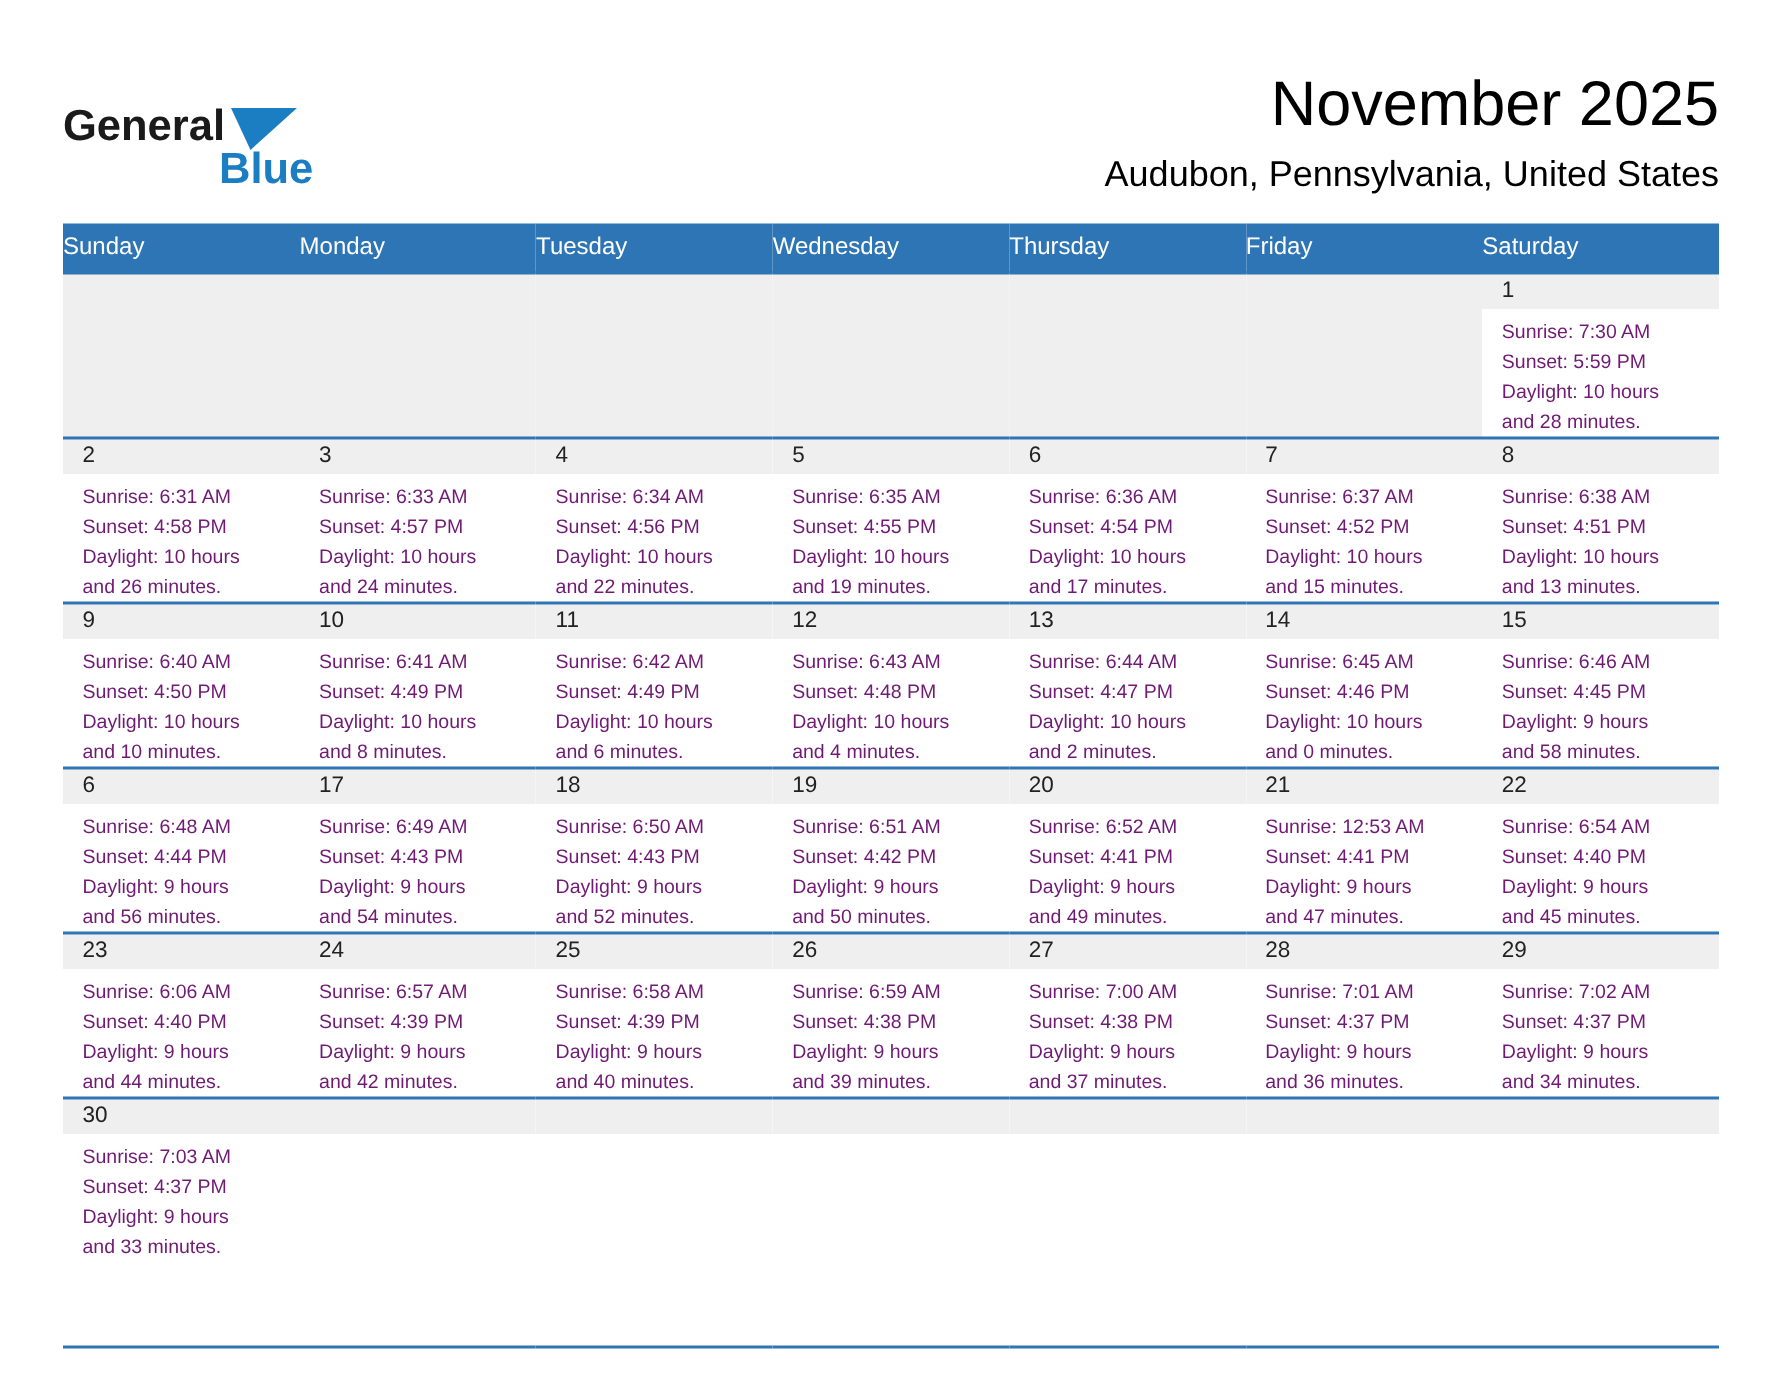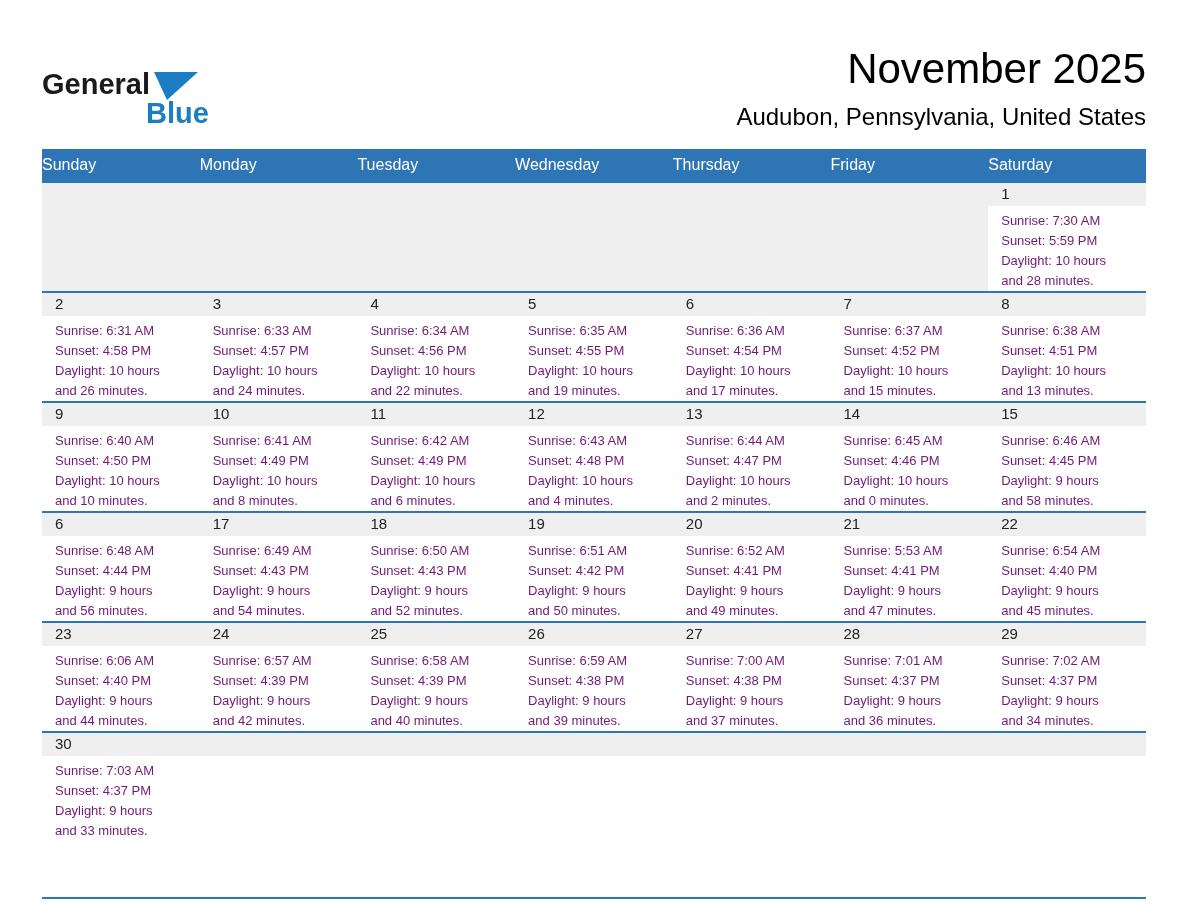--- a/index.html
+++ b/index.html
@@ -297,21 +297,21 @@
             <div class="details">
               <div>Sunrise: 6:52 AM</div>
               <div>Sunset: 4:41 PM</div>
               <div>Daylight: 9 hours</div>
               <div>and 49 minutes.</div>
             </div>
           </td>
           <td>
             <div class="num">21</div>
             <div class="details">
-              <div>Sunrise: 5:53 AM</div>
+              <div>Sunrise: 12:53 AM</div>
               <div>Sunset: 4:41 PM</div>
               <div>Daylight: 9 hours</div>
               <div>and 47 minutes.</div>
             </div>
           </td>
           <td>
             <div class="num">22</div>
             <div class="details">
               <div>Sunrise: 6:54 AM</div>
               <div>Sunset: 4:40 PM</div>

